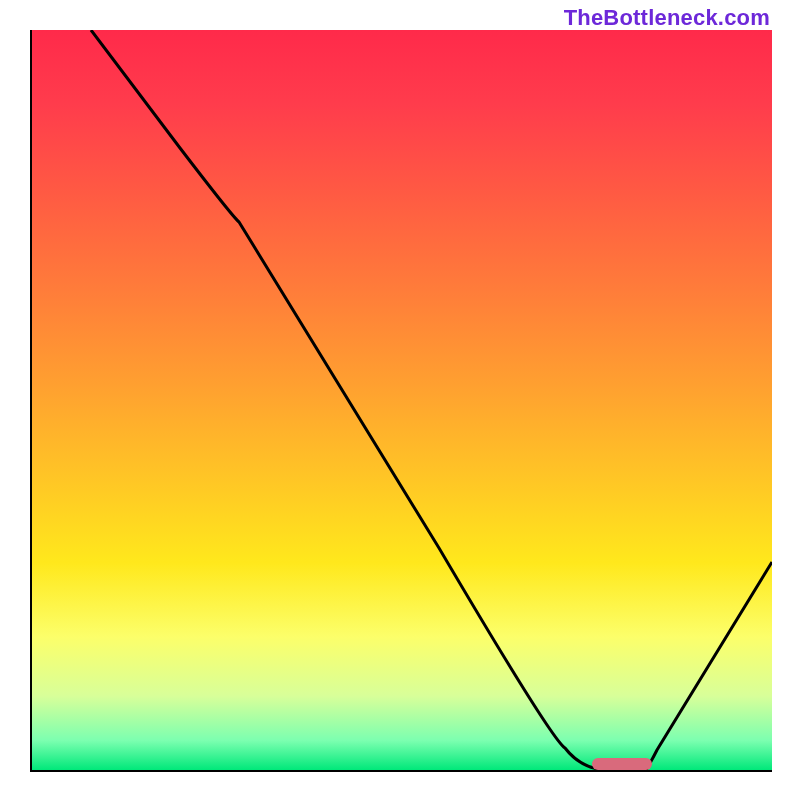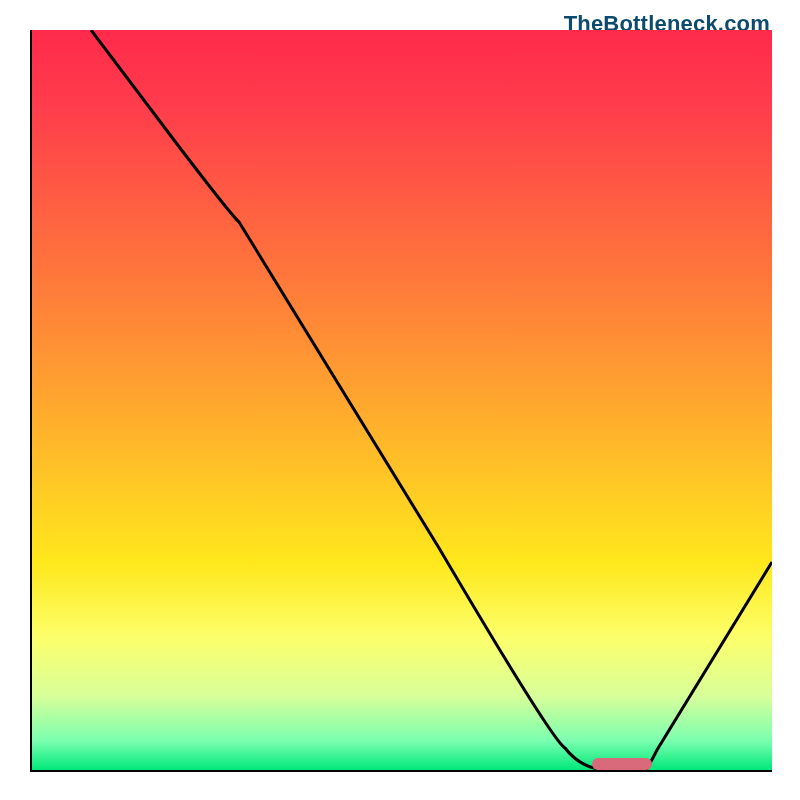--- a/index.html
+++ b/index.html
@@ -1,20 +1,20 @@
 <!DOCTYPE html>
 <html><head>
 <meta charset="utf-8">
 <style>
 body{margin:0;padding:0;width:800px;height:800px;background:#fff;font-family:Arial,sans-serif;position:relative}
 .plot{position:absolute;left:30px;top:30px;width:740px;height:740px;border-left:2px solid #000;border-bottom:2px solid #000}
 .gradient{position:absolute;left:0;top:0;width:100%;height:100%;background:linear-gradient(to bottom,#ff2a4a 0%,#ff3c4c 10%,#ff5a43 22%,#ff7c3a 35%,#ffa030 48%,#ffc426 60%,#ffe81c 72%,#fcff6a 82%,#d8ff99 90%,#7cffb0 96%,#00e87a 100%)}
 svg.curve{position:absolute;left:0;top:0;width:100%;height:100%;pointer-events:none}
 .marker{position:absolute;background:#d96a7c;border-radius:999px;height:12px;width:60px;left:560px;top:728px}
-.watermark{position:absolute;right:30px;top:11px;color:#0c4a6e;font-size:22px;font-weight:600;letter-spacing:.2px}
+.watermark{position:absolute;right:30px;top:5px;color:#6d28d9;font-size:22px;font-weight:600;letter-spacing:.2px}
 </style>
 </head>
 <body>
 
 <div class="watermark">TheBottleneck.com</div>
 
 <div class="plot">
   <div class="gradient"></div>
 
   <svg class="curve" viewBox="0 0 740 740" preserveAspectRatio="none">

